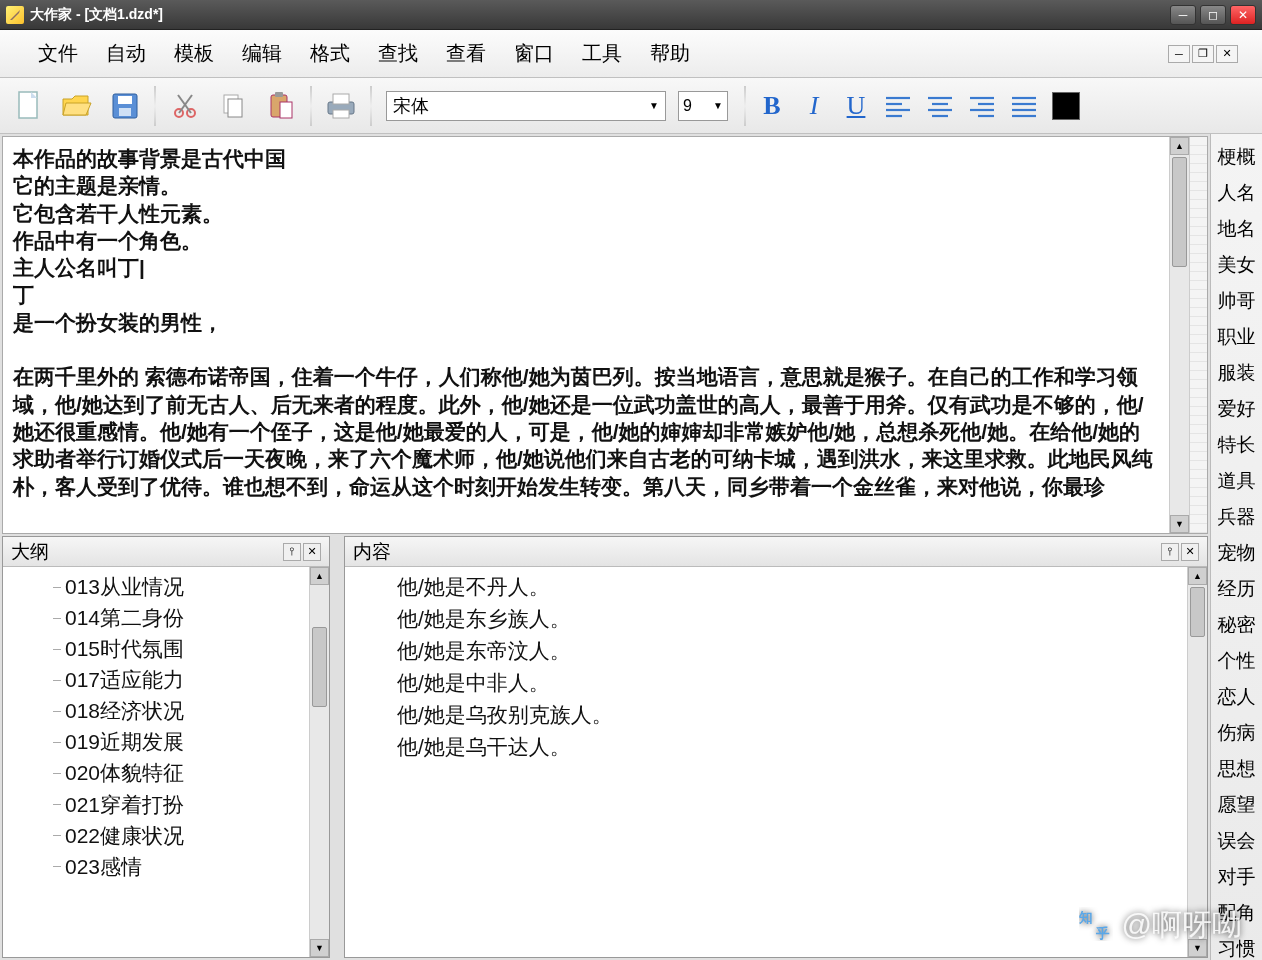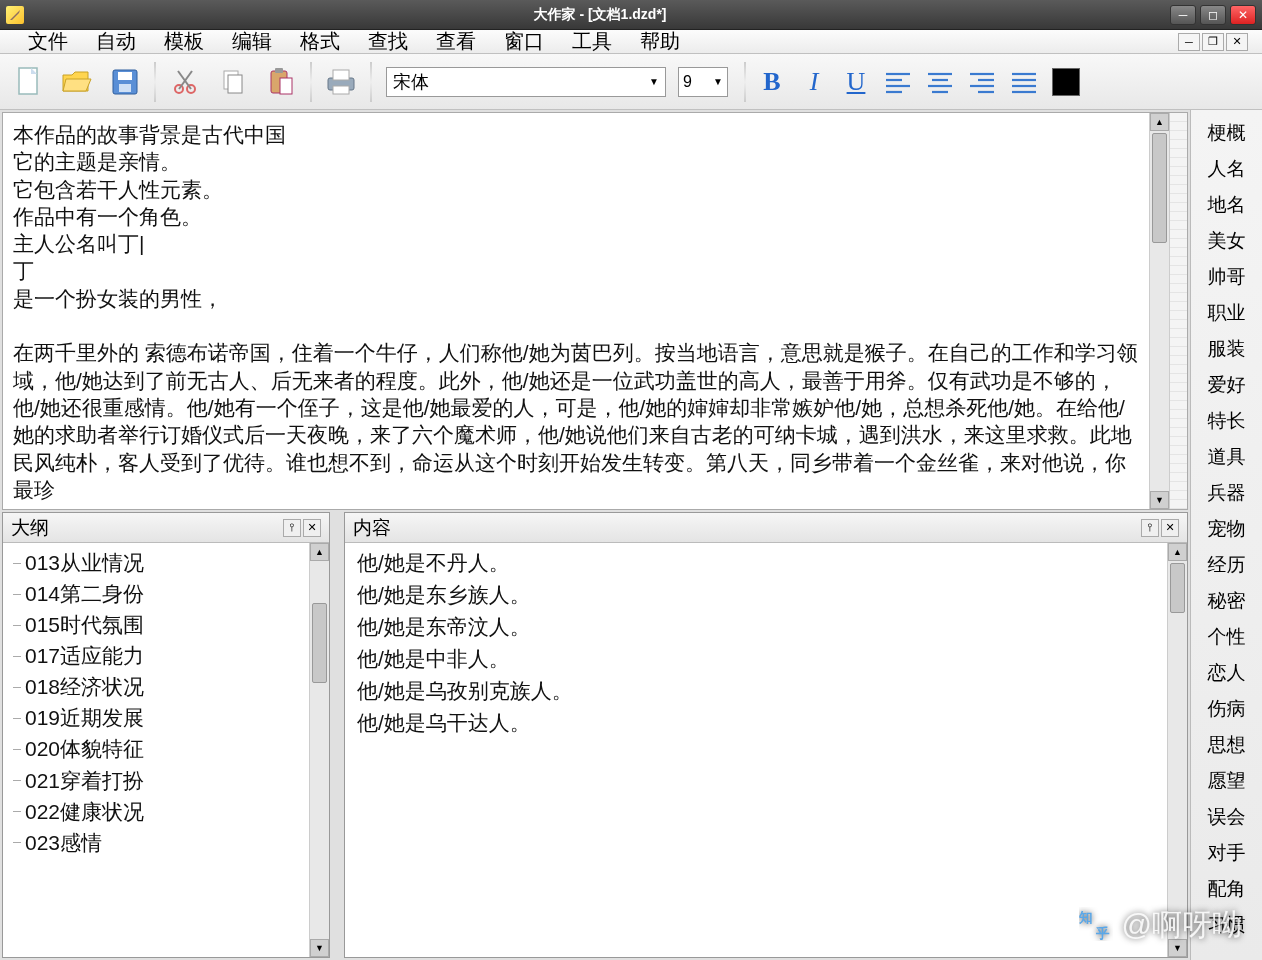--- a/index.html
+++ b/index.html
@@ -22,36 +22,36 @@
   padding: 0 6px;
   border-bottom: 1px solid #222;
 }
 .titlebar .app-icon {
   width: 18px; height: 18px;
   background: linear-gradient(135deg,#fff176,#fbc02d);
   border-radius: 2px;
   margin-right: 6px;
   display:flex;align-items:center;justify-content:center;
 }
-.titlebar .title-text { flex: 1; font-size: 14px; font-weight: bold; text-align: center; }
+.titlebar .title-text { flex: 1; font-size: 14px; font-weight: bold; }
 .win-btns { display: flex; gap: 4px; }
 .win-btn {
   width: 26px; height: 20px;
   background: linear-gradient(#888,#555);
   border:1px solid #333; border-radius: 3px;
   display:flex;align-items:center;justify-content:center;
   color:#fff; font-size:12px; cursor:pointer;
 }
 .win-btn.close { background: linear-gradient(#f66,#d22); }
 .menubar {
   background: linear-gradient(#fcfcfc,#ececec);
-  height: 24px;
+  height: 48px;
   display: flex;
   align-items: center;
-  padding: 0 14px;
+  padding: 0 24px;
   border-bottom: 1px solid #c0c0c0;
   font-size: 20px;
 }
 .menubar .menu-item {
   padding: 4px 14px;
   cursor: pointer;
 }
 .menubar .mdi-controls {
   margin-left:auto; display:flex; gap:2px;
 }
@@ -78,38 +78,38 @@
 }
 .font-select .dd{margin-left:auto;font-size:10px;}
 .size-select{width:50px;height:30px;border:1px solid #999;background:#fff;display:flex;align-items:center;padding:0 4px;font-size:16px;cursor:pointer;margin-left:6px;}
 .size-select .dd{margin-left:auto;font-size:10px;}
 .fmt-btn{width:36px;height:36px;display:flex;align-items:center;justify-content:center;color:#2266cc;font-family:Georgia,serif;font-size:26px;cursor:pointer;}
 .align-btn svg line{stroke:#3a7ad0;stroke-width:2.2;}
 .color-swatch{width:28px;height:28px;background:#000;border:1px solid #666;cursor:pointer;margin-left:4px;}
 .workspace{flex:1;display:flex;min-height:0;}
 .main-col{flex:1;display:flex;flex-direction:column;min-width:0;}
 .editor-wrap{flex:0 0 auto;height:398px;display:flex;background:#fff;border:1px solid #aaa;margin:2px 2px 0 2px;}
-.editor{flex:1;padding:8px 10px 8px 10px;font-size:21px;line-height:1.3;overflow:hidden;white-space:pre-wrap;color:#111;}
+.editor{flex:1;padding:8px 10px 8px 10px;font-size:21px;line-height:1.3;overflow:hidden;white-space:pre-wrap;color:#111;font-weight:bold;}
 .vscroll{width:20px;background:#e8e8e8;border-left:1px solid #ccc;position:relative;}
 .vscroll .sbtn{height:18px;background:#d0d0d0;border:1px solid #aaa;display:flex;align-items:center;justify-content:center;font-size:9px;}
 .vscroll .thumb{position:absolute;left:2px;right:2px;background:#c8c8c8;border:1px solid #999;border-radius:2px;}
 .bottom-panels{flex:1;display:flex;gap:14px;padding:2px;min-height:0;}
 .panel{display:flex;flex-direction:column;background:#fff;border:1px solid #999;min-width:0;}
 .panel-outline{flex:0 0 328px;}
 .panel-content{flex:1;}
 .panel-header{height:30px;background:linear-gradient(#f6f6f6,#e4e4e4);border-bottom:1px solid #bbb;display:flex;align-items:center;padding:0 8px;font-size:19px;}
 .panel-header .ctrls{margin-left:auto;display:flex;gap:2px;}
 .pin-btn,.close-btn{width:18px;height:18px;border:1px solid #aaa;background:#f0f0f0;display:flex;align-items:center;justify-content:center;font-size:11px;cursor:pointer;}
-.panel-body{flex:1;display:flex;min-height:0;}
+.panel-body{flex:1;display:flex;min-height:0;margin-left:40px;}
 .panel-list{flex:1;overflow:hidden;padding:4px 4px;}
 .tree-item{font-size:21px;line-height:1.48;padding-left:18px;cursor:pointer;white-space:nowrap;position:relative;color:#111;}
 .tree-item::before{content:"";position:absolute;left:6px;top:50%;width:8px;height:1px;background:#aaa;}
 .content-item{font-size:21px;line-height:1.52;padding-left:8px;cursor:pointer;white-space:nowrap;color:#111;}
 .ruler{width:18px;background:repeating-linear-gradient(#f4f4f4 0 8px,#e4e4e4 8px 9px);border-left:1px solid #ccc;}
-.sidebar{width:72px;background:linear-gradient(#f4f4f4,#eaeaea);border-left:1px solid #bbb;display:flex;flex-direction:column;align-items:flex-end;padding-top:6px;gap:2px;}
+.sidebar{width:52px;background:linear-gradient(#f4f4f4,#eaeaea);border-left:1px solid #bbb;display:flex;flex-direction:column;align-items:flex-end;padding-top:6px;gap:2px;}
 .side-item{font-size:19px;padding:4px 2px;cursor:pointer;text-align:center;width:100%;}
 .watermark{position:fixed;right:20px;bottom:14px;color:rgba(255,255,255,0.85);font-size:30px;text-shadow:0 0 6px rgba(0,0,0,.7);pointer-events:none;}
 .wm-logo{display:inline-block;width:34px;height:34px;vertical-align:-6px;}
 </style>
 </head>
 <body>
 
 <div class="titlebar">
   <div class="app-icon">
     <svg width="12" height="12" viewBox="0 0 12 12">

